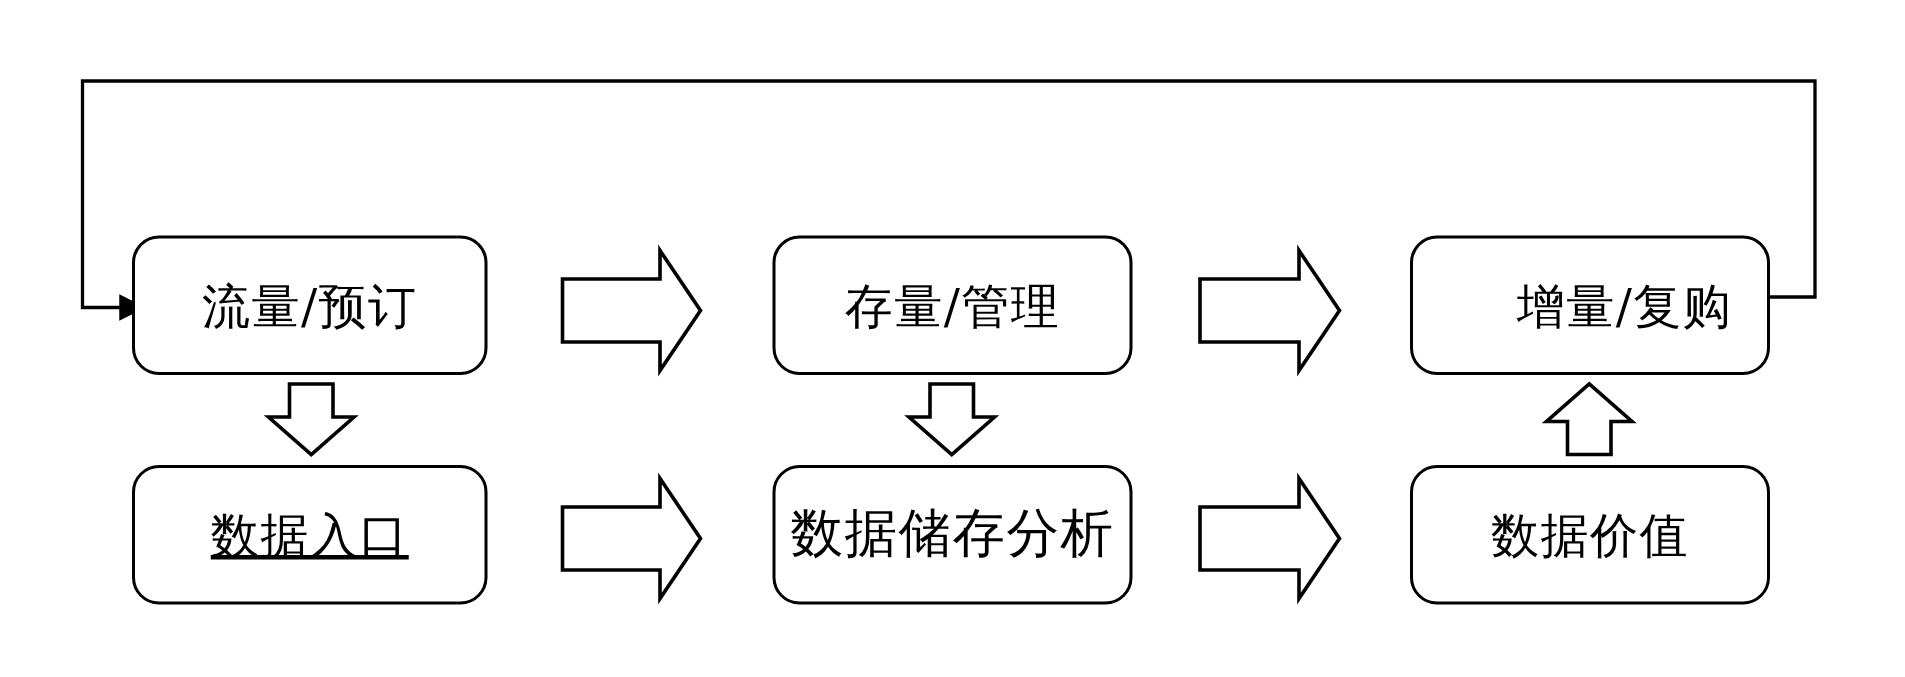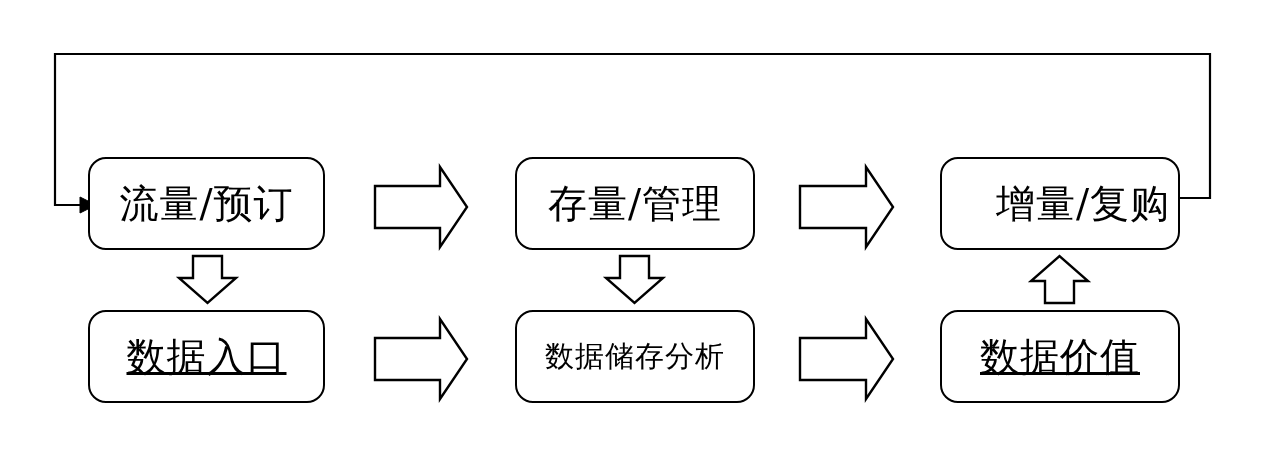--- a/index.html
+++ b/index.html
@@ -29,29 +29,29 @@
     box-sizing: border-box;
     border: 2px solid #000000;
     border-radius: 18px;
     background: #ffffff;
     display: flex;
     align-items: center;
     justify-content: center;
   }
   .node-label {
     font-family: "DejaVu Serif", "Liberation Serif", serif;
-    font-size: 39px;
+    font-size: 32px;
     line-height: 1;
     color: #000000;
     letter-spacing: 1px;
     white-space: nowrap;
     user-select: none;
   }
   .node-label.small {
-    font-size: 29px;
+    font-size: 35px;
   }
 </style>
 </head>
 <body>
 
 <div id="diagram-canvas">
 
   <svg id="diagram-svg" viewBox="0 0 1270 451">
 
     <g>
@@ -87,17 +87,17 @@
   </div>
 
   <div class="node-box" style="left:88px; top:310px; width:237px; height:93px;text-decoration:underline;">
     <span class="node-label">数据入口</span>
   </div>
 
   <div class="node-box" style="left:515px; top:310px; width:240px; height:93px;">
     <span class="node-label small">数据储存分析</span>
   </div>
 
-  <div class="node-box" style="left:940px; top:310px; width:240px; height:93px;text-decoration:underline;">
+  <div class="node-box" style="left:940px; top:310px; width:240px; height:93px;">
     <span class="node-label">数据价值</span>
   </div>
 
 </div>
 
 </body></html>

